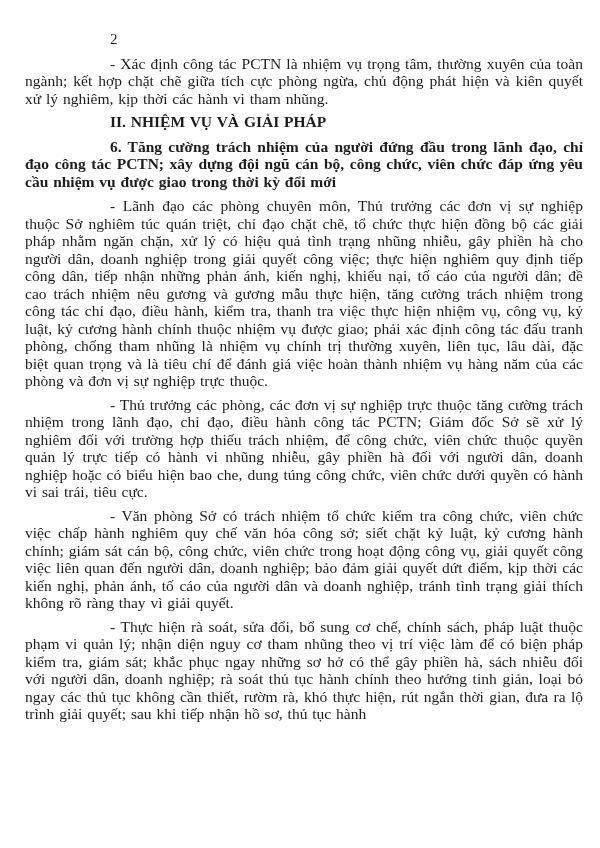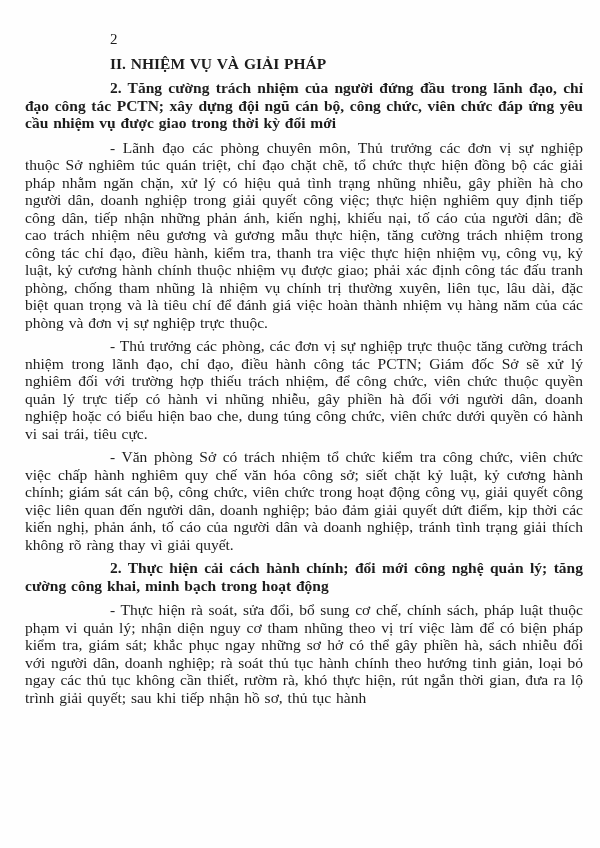--- a/index.html
+++ b/index.html
@@ -44,29 +44,29 @@
     margin-bottom: 7px;
   }
 </style>
 </head>
 <body>
 
 <div class="page">
 
   <p class="page-number">2</p>
 
+  <p class="body">- Xác định công tác PCTN là nhiệm vụ trọng tâm, thường xuyên của toàn ngành; kết hợp chặt chẽ giữa tích cực phòng ngừa, chủ động phát hiện và kiên quyết xử lý nghiêm, kịp thời các hành vi tham nhũng.</p>
 
   <p class="section-heading">II. NHIỆM VỤ VÀ GIẢI PHÁP</p>
 
-  <p class="numbered-heading">2. Tăng cường trách nhiệm của người đứng đầu trong lãnh đạo, chỉ đạo công tác PCTN; xây dựng đội ngũ cán bộ, công chức, viên chức đáp ứng yêu cầu nhiệm vụ được giao trong thời kỳ đổi mới</p>
+  <p class="numbered-heading">6. Tăng cường trách nhiệm của người đứng đầu trong lãnh đạo, chỉ đạo công tác PCTN; xây dựng đội ngũ cán bộ, công chức, viên chức đáp ứng yêu cầu nhiệm vụ được giao trong thời kỳ đổi mới</p>
 
   <p class="body">- Lãnh đạo các phòng chuyên môn, Thủ trưởng các đơn vị sự nghiệp thuộc Sở nghiêm túc quán triệt, chỉ đạo chặt chẽ, tổ chức thực hiện đồng bộ các giải pháp nhằm ngăn chặn, xử lý có hiệu quả tình trạng nhũng nhiễu, gây phiền hà cho người dân, doanh nghiệp trong giải quyết công việc; thực hiện nghiêm quy định tiếp công dân, tiếp nhận những phản ánh, kiến nghị, khiếu nại, tố cáo của người dân; đề cao trách nhiệm nêu gương và gương mẫu thực hiện, tăng cường trách nhiệm trong công tác chỉ đạo, điều hành, kiểm tra, thanh tra việc thực hiện nhiệm vụ, công vụ, kỷ luật, kỷ cương hành chính thuộc nhiệm vụ được giao; phải xác định công tác đấu tranh phòng, chống tham nhũng là nhiệm vụ chính trị thường xuyên, liên tục, lâu dài, đặc biệt quan trọng và là tiêu chí để đánh giá việc hoàn thành nhiệm vụ hàng năm của các phòng và đơn vị sự nghiệp trực thuộc.</p>
 
   <p class="body">- Thủ trưởng các phòng, các đơn vị sự nghiệp trực thuộc tăng cường trách nhiệm trong lãnh đạo, chỉ đạo, điều hành công tác PCTN; Giám đốc Sở sẽ xử lý nghiêm đối với trường hợp thiếu trách nhiệm, để công chức, viên chức thuộc quyền quản lý trực tiếp có hành vi nhũng nhiễu, gây phiền hà đối với người dân, doanh nghiệp hoặc có biểu hiện bao che, dung túng công chức, viên chức dưới quyền có hành vi sai trái, tiêu cực.</p>
 
 
   <p class="body">- Văn phòng Sở có trách nhiệm tổ chức kiểm tra công chức, viên chức việc chấp hành nghiêm quy chế văn hóa công sở; siết chặt kỷ luật, kỷ cương hành chính; giám sát cán bộ, công chức, viên chức trong hoạt động công vụ, giải quyết công việc liên quan đến người dân, doanh nghiệp; bảo đảm giải quyết dứt điểm, kịp thời các kiến nghị, phản ánh, tố cáo của người dân và doanh nghiệp, tránh tình trạng giải thích không rõ ràng thay vì giải quyết.</p>
 
-  <p class="numbered-heading">2. Thực hiện cải cách hành chính; đổi mới công nghệ quản lý; tăng cường công khai, minh bạch trong hoạt động</p>
 
   <p class="body">- Thực hiện rà soát, sửa đổi, bổ sung cơ chế, chính sách, pháp luật thuộc phạm vi quản lý; nhận diện nguy cơ tham nhũng theo vị trí việc làm để có biện pháp kiểm tra, giám sát; khắc phục ngay những sơ hở có thể gây phiền hà, sách nhiễu đối với người dân, doanh nghiệp; rà soát thủ tục hành chính theo hướng tinh giản, loại bỏ ngay các thủ tục không cần thiết, rườm rà, khó thực hiện, rút ngắn thời gian, đưa ra lộ trình giải quyết; sau khi tiếp nhận hồ sơ, thủ tục hành</p>
 
 </div>
 
 </body></html>

